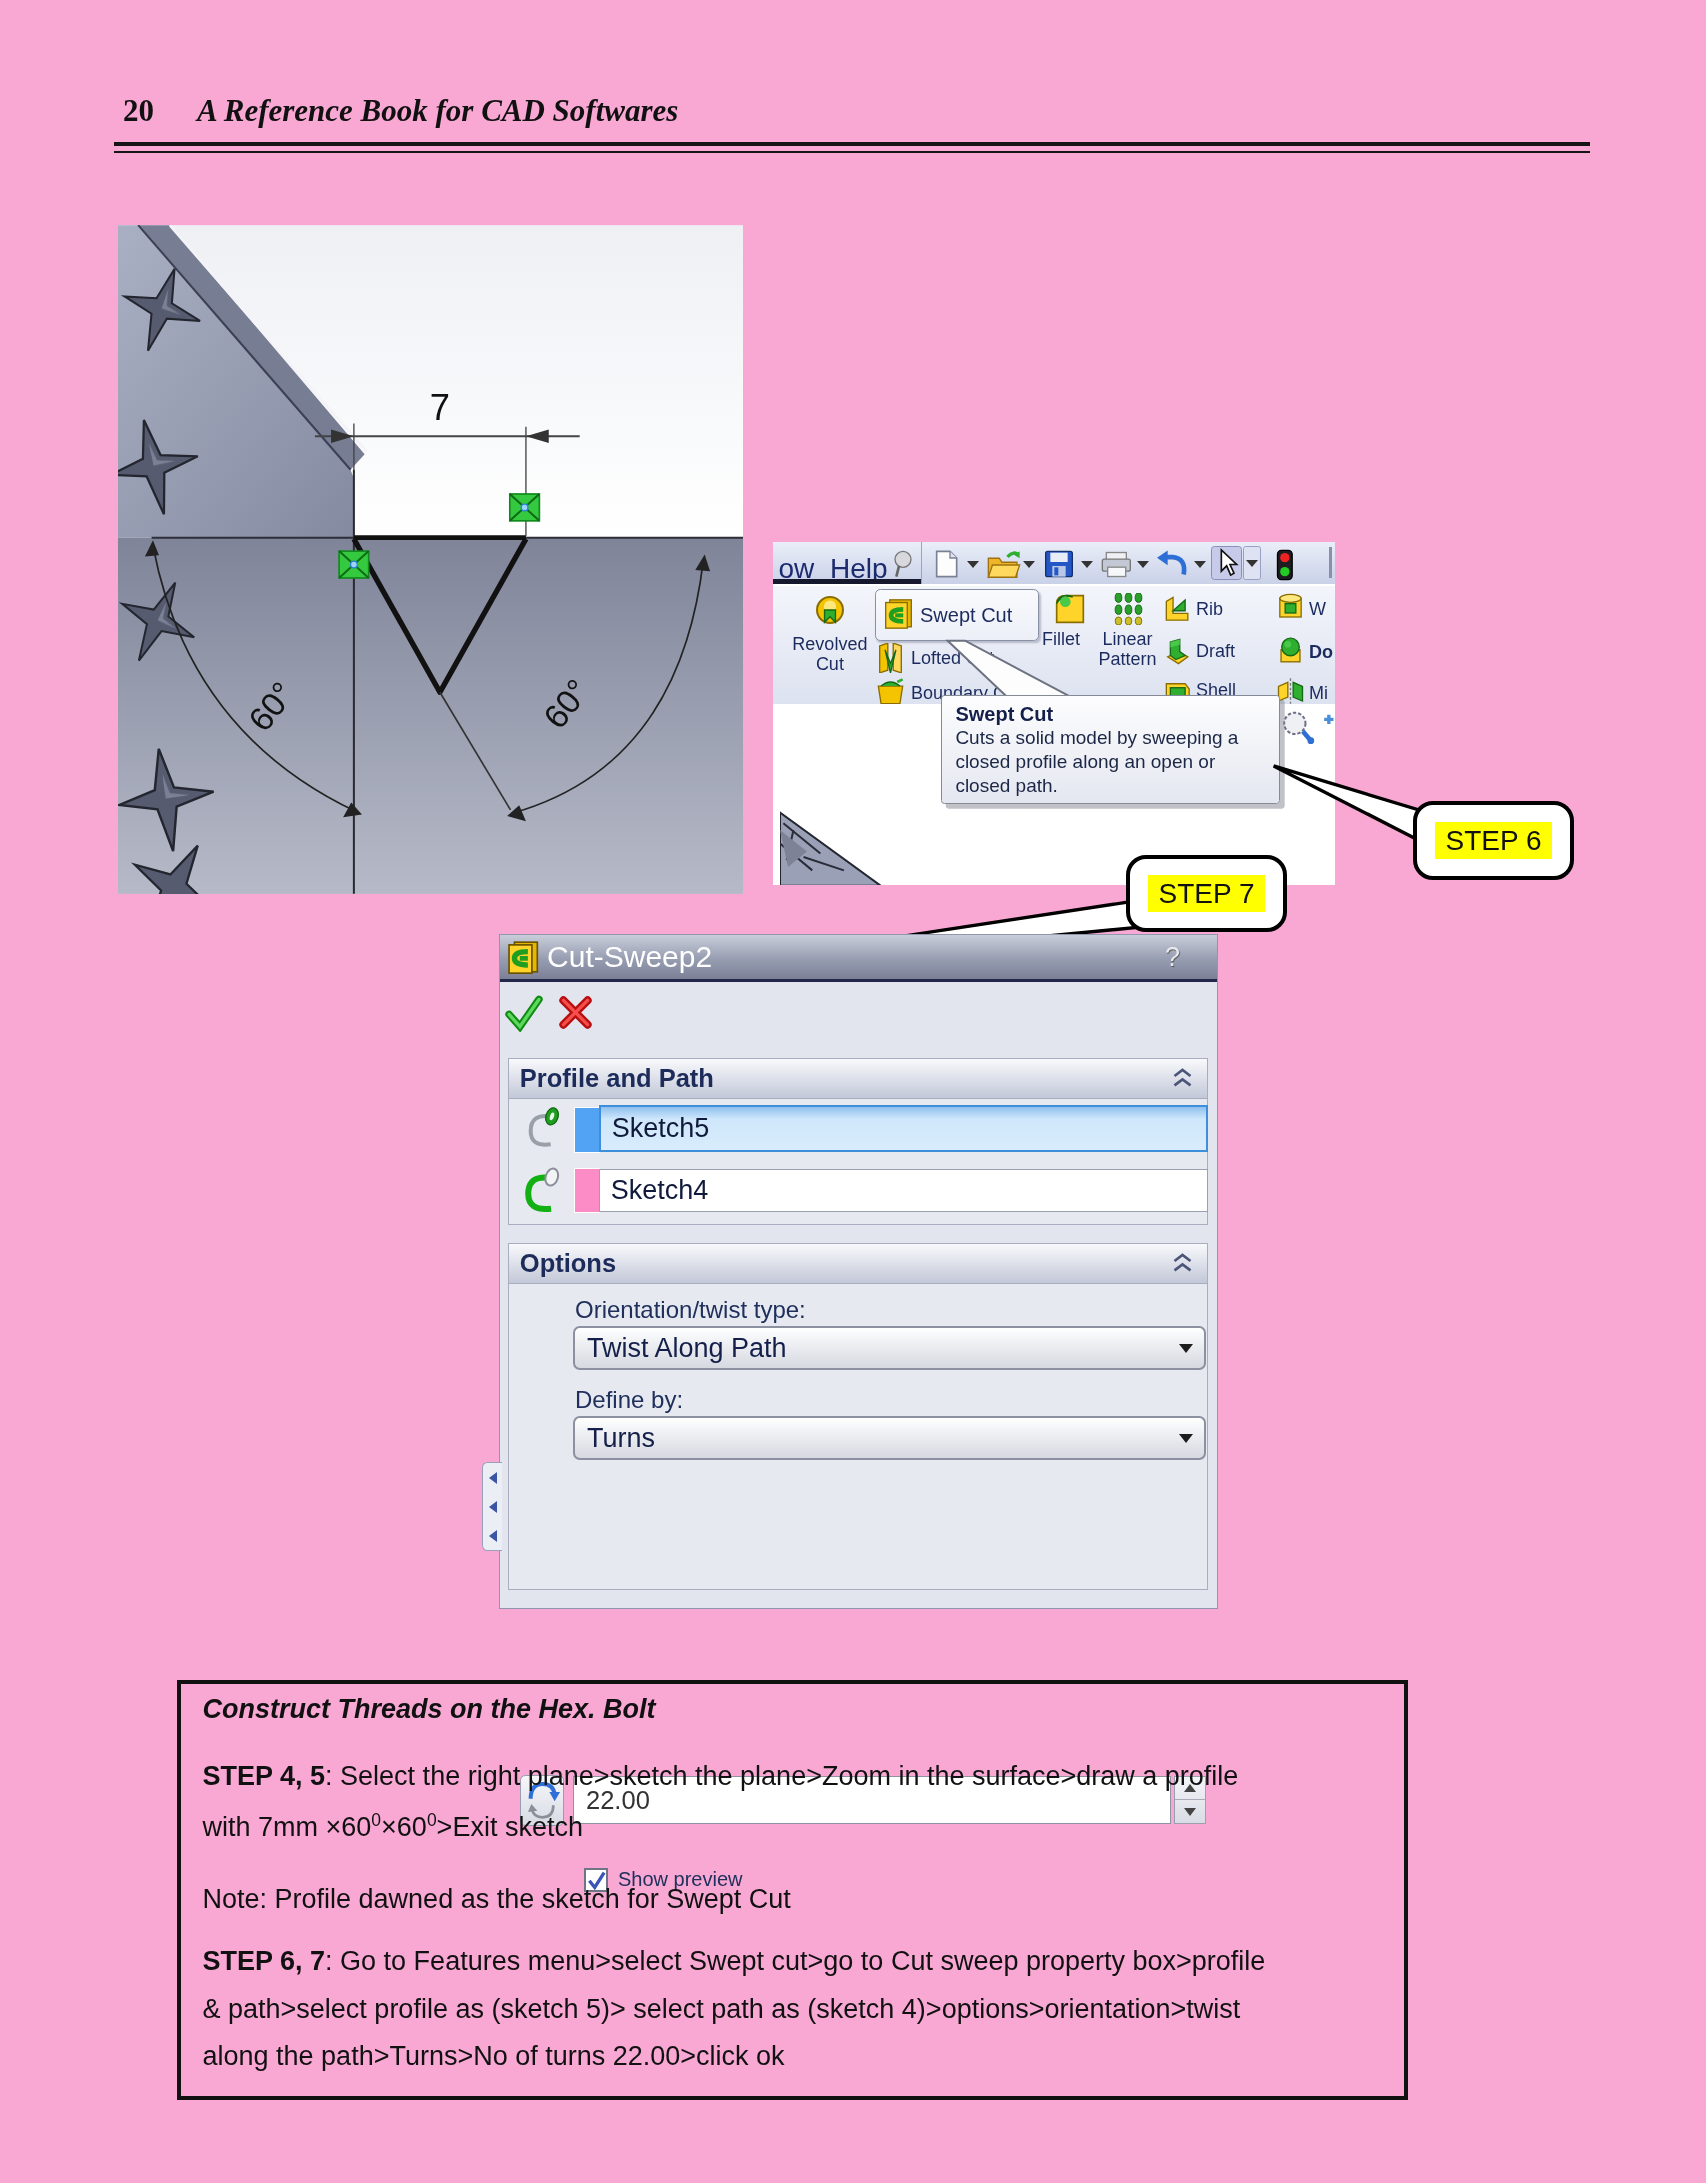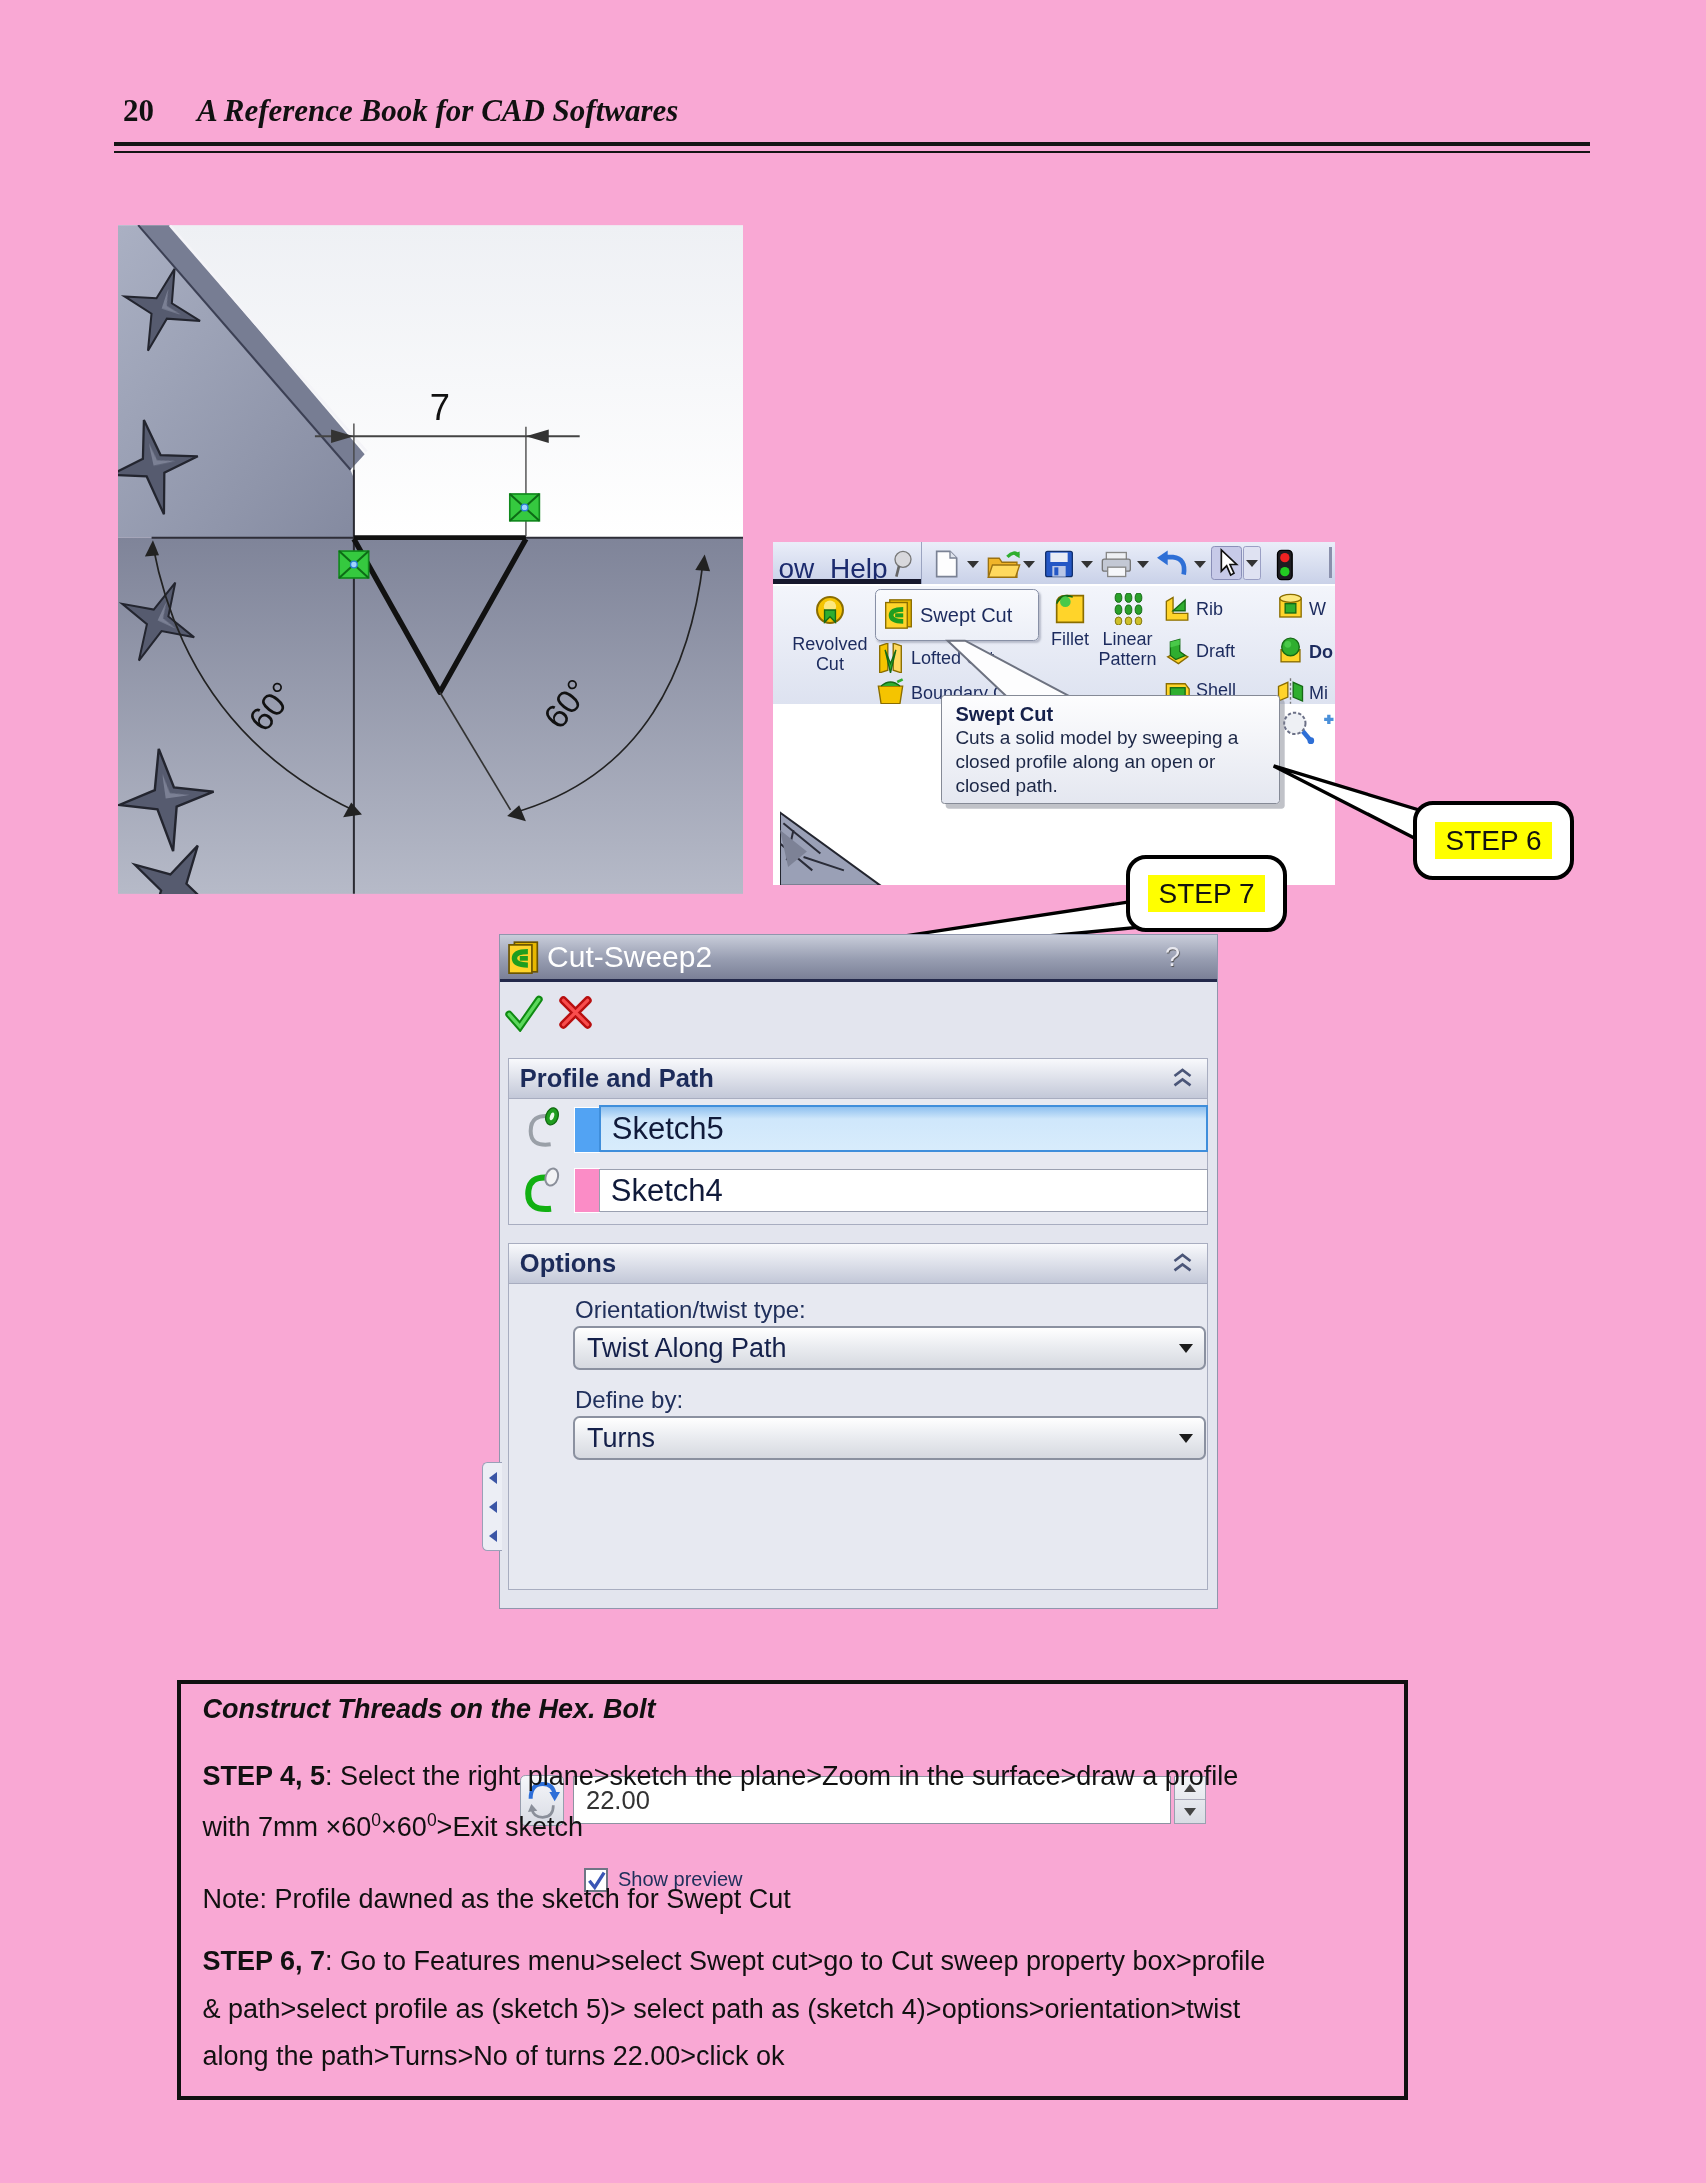--- a/index.html
+++ b/index.html
@@ -41,21 +41,21 @@
   .pm{left:499px;top:934px;width:719px;height:675px;background:#e3e5ee;border:1.3px solid #9096ad;box-sizing:border-box;}
   .pm-title{left:0;top:0;width:100%;height:47px;background:linear-gradient(180deg,#c9cdda 0%,#979db1 55%,#7b8097 100%);
             border-bottom:3.4px solid #23284a;display:flex;align-items:center;box-sizing:border-box;}
   .pm-title-text{color:#ffffff;font-size:30px;margin-left:6.7px;}
   .pm-help{position:absolute;right:37px;top:6.7px;color:#e9e9f0;font-size:27px;text-shadow:0.7px 0.7px 0.7px #555;}
   .group{left:8px;width:700px;background:#e7e9f1;border:1.3px solid #a8adc0;box-sizing:border-box;}
   .group-hd{height:39px;background:linear-gradient(180deg,#f8f9fc,#c3c8d8);border-bottom:1.3px solid #a8adc0;
             display:flex;align-items:center;padding-left:10.8px;font-weight:bold;font-size:25.5px;color:#1c2b5a;position:relative;}
   .chev{position:absolute;right:13.4px;top:9.4px;}
   .sel-field{position:absolute;box-sizing:border-box;display:flex;align-items:center;padding-left:10.8px;
-             font-size:31px;color:#101a3a;}
+             font-size:27px;color:#101a3a;}
   .f5{background:linear-gradient(180deg,#8fc0ef 0%,#cfe7fb 28%,#d8ecfc 100%);border:2.7px solid #3f8edb;}
   .f4{background:#ffffff;border:1.3px solid #9aa0b0;}
   .swatch{position:absolute;width:23.5px;}
   .opt-label{position:absolute;font-size:24px;color:#20305c;}
   .dropdown{position:absolute;height:44px;border:2px solid #8b91a0;border-radius:6.7px;
             background:linear-gradient(180deg,#ffffff 0%,#ebedf1 45%,#d6d9e0 100%);
             display:flex;align-items:center;padding-left:12px;font-size:27px;color:#14204a;box-sizing:border-box;}
   .dd-arrow{position:absolute;right:10.8px;top:16px;width:0;height:0;border-left:7.4px solid transparent;border-right:7.4px solid transparent;border-top:9.4px solid #1c1c1c;}
   .turns-input{position:absolute;left:64px;top:532px;width:598px;height:48px;border:1.3px solid #8d93a2;background:#fff;
                font-family:"Liberation Sans",sans-serif;font-size:25.5px;color:#333;padding-left:12px;box-sizing:border-box;}
@@ -245,21 +245,21 @@
         <path d="M6 12 Q20 0 34 12" fill="#2fae2f" stroke="#156a15" stroke-width="2"></path>
         <path d="M30 6 L38 2" stroke="#2fae2f" stroke-width="4"></path>
       </svg>
       <div class="abs feat-label" style="left:138px;top:97px;">Boundary Cut</div>
 
       <svg class="abs" style="left:281px;top:7.4px;" width="32" height="32" viewBox="0 0 48 48">
         <path d="M4 44 L4 16 Q4 4 18 4 L44 4 L44 44 Z" fill="#ffd42a" stroke="#8a6d00" stroke-width="2.5"></path>
         <path d="M4 16 Q12 2 28 6 A16 16 0 0 0 4 16" fill="#2fae2f" stroke="#156a15" stroke-width="2"></path>
         <circle cx="17" cy="13" r="8" fill="#49c949"></circle>
       </svg>
-      <div class="abs feat-label" style="left:269px;top:43px;width:56px;text-align:center;">Fillet</div>
+      <div class="abs feat-label" style="left:269px;top:43px;width:56px;">Fillet</div>
 
       <svg class="abs" style="left:340px;top:7.4px;" width="31" height="32" viewBox="0 0 46 48">
         <g fill="#2aa02a" stroke="#156a15" stroke-width="1.5">
           <ellipse cx="8" cy="7" rx="5" ry="7"></ellipse>
             <ellipse cx="23" cy="7" rx="5" ry="7"></ellipse>
             <ellipse cx="38" cy="7" rx="5" ry="7"></ellipse>
           <ellipse cx="8" cy="25" rx="5" ry="7"></ellipse>
             <ellipse cx="23" cy="25" rx="5" ry="7"></ellipse>
             <ellipse cx="38" cy="25" rx="5" ry="7"></ellipse>
         </g>

